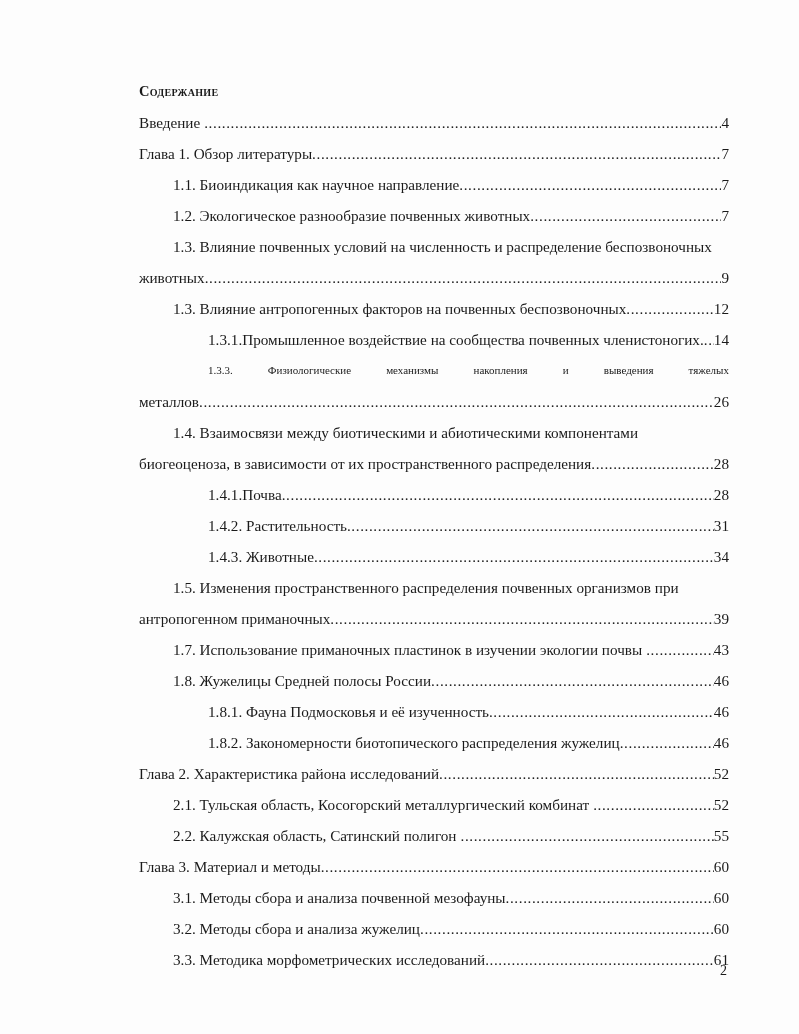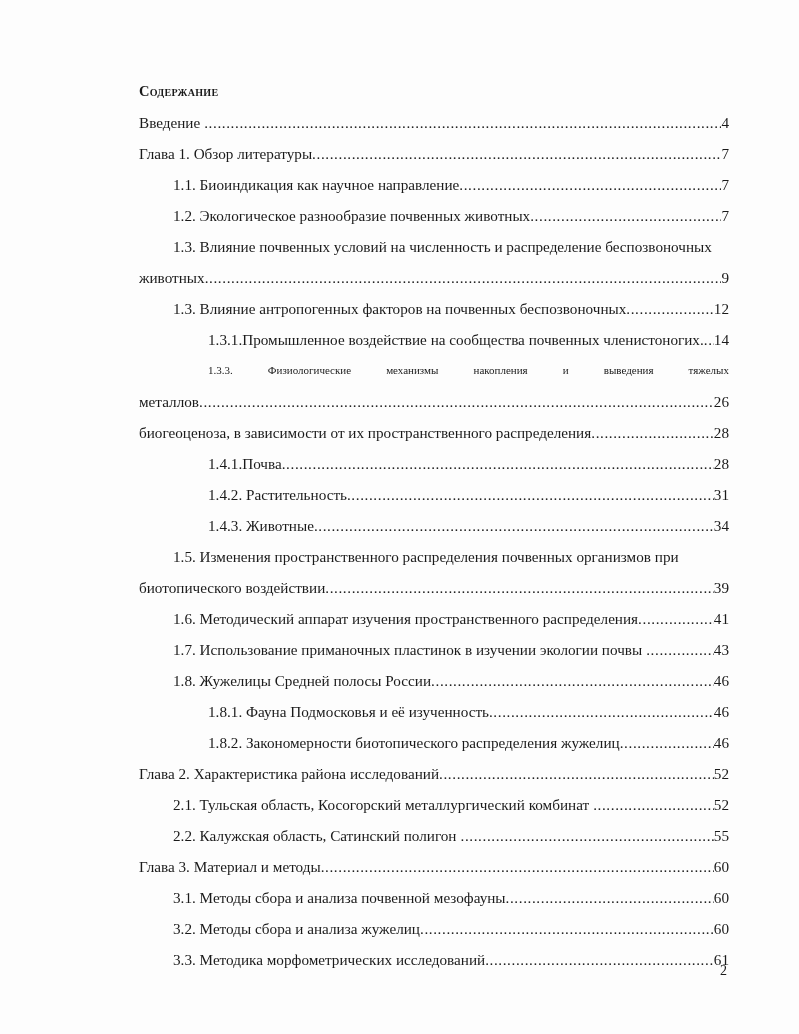--- a/index.html
+++ b/index.html
@@ -134,20 +134,23 @@
           <span class="label">1.3.1.Промышленное воздействие на сообщества почвенных членистоногих.</span>
           <span class="leader"></span>
           <span class="pageno">14</span>
         </div>
         <div class="row justified"><span>1.3.3.  Физиологические  механизмы  накопления  и  выведения  тяжелых</span></div>
         <div class="row">
           <span class="label">металлов</span>
           <span class="leader"></span>
           <span class="pageno">26</span>
         </div>
+        <div class="row lvl1">
+          <span class="label">1.4. Взаимосвязи между биотическими и абиотическими компонентами</span>
+        </div>
         <div class="row">
           <span class="label">биогеоценоза, в зависимости от их пространственного распределения</span>
           <span class="leader"></span>
           <span class="pageno">28</span>
         </div>
         <div class="row lvl2">
           <span class="label">1.4.1.Почва</span>
           <span class="leader"></span>
           <span class="pageno">28</span>
         </div>
@@ -158,28 +161,23 @@
         </div>
         <div class="row lvl2">
           <span class="label">1.4.3. Животные</span>
           <span class="leader"></span>
           <span class="pageno">34</span>
         </div>
         <div class="row lvl1">
           <span class="label">1.5. Изменения пространственного распределения почвенных организмов при</span>
         </div>
         <div class="row">
-          <span class="label">биотопического воздействии</span>
+          <span class="label">антропогенном приманочных</span>
           <span class="leader"></span>
           <span class="pageno">39</span>
-        </div>
-        <div class="row lvl1">
-          <span class="label">1.6. Методический аппарат изучения пространственного распределения</span>
-          <span class="leader"></span>
-          <span class="pageno">41</span>
         </div>
         <div class="row lvl1">
           <span class="label">1.7. Использование приманочных пластинок в изучении экологии почвы</span>
           <span class="leader gap-left"></span>
           <span class="pageno">43</span>
         </div>
         <div class="row lvl1">
           <span class="label">1.8. Жужелицы Средней полосы России</span>
           <span class="leader"></span>
           <span class="pageno">46</span>

